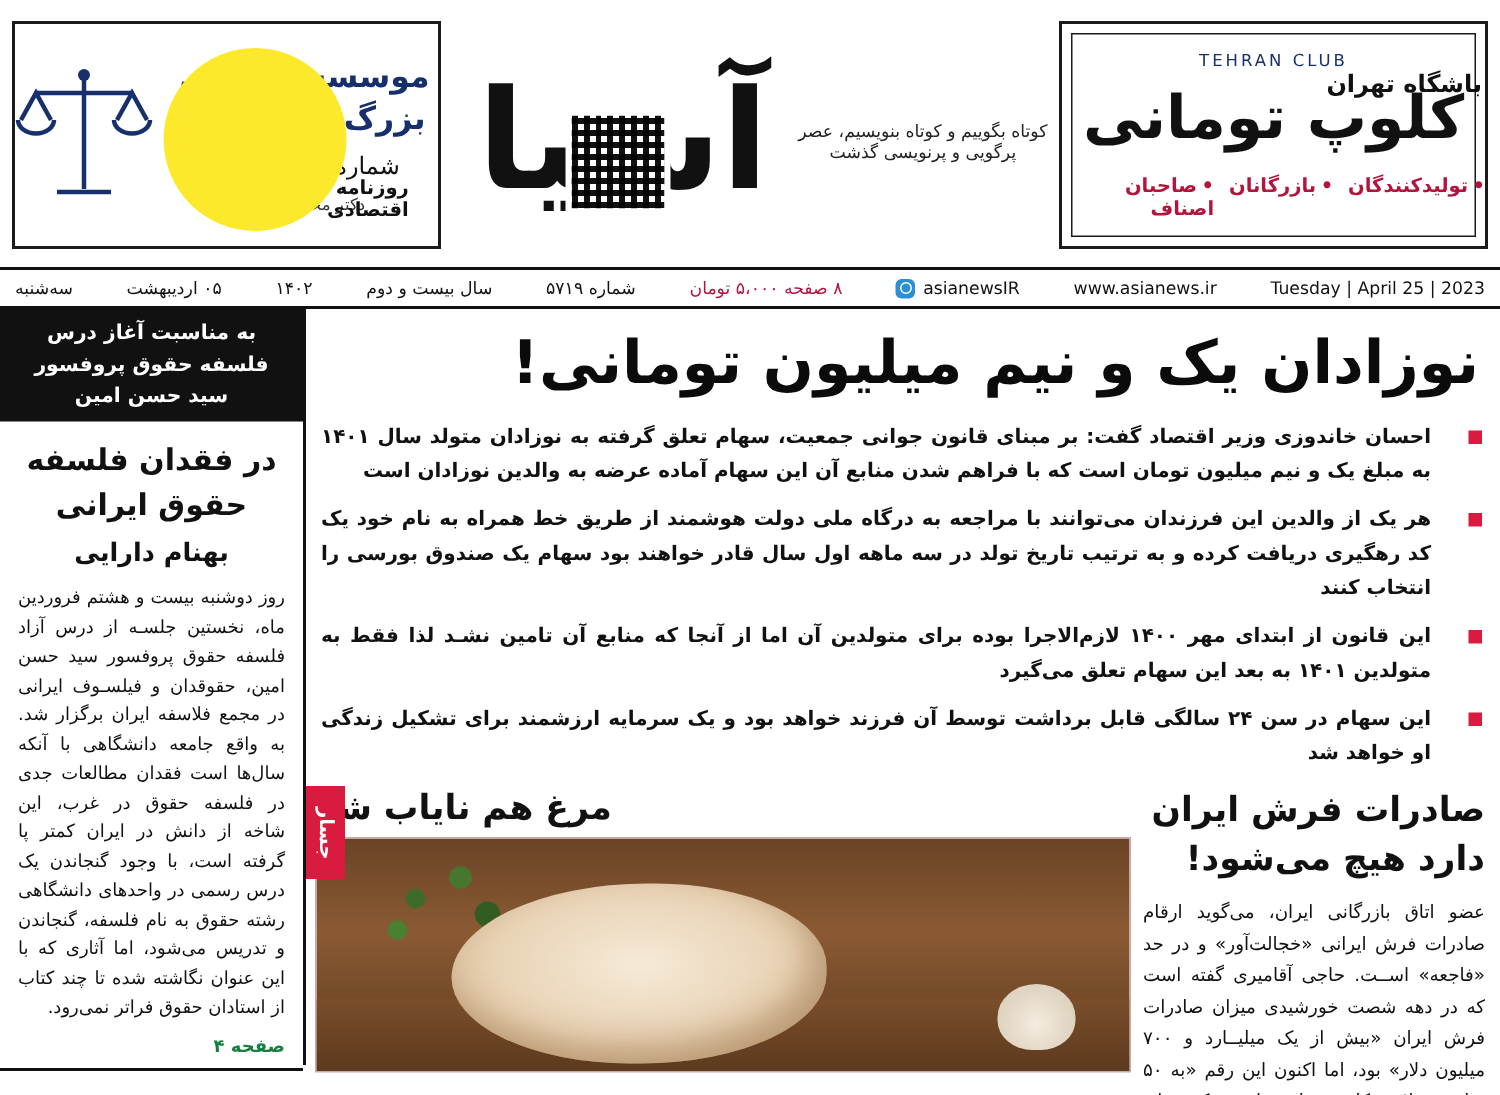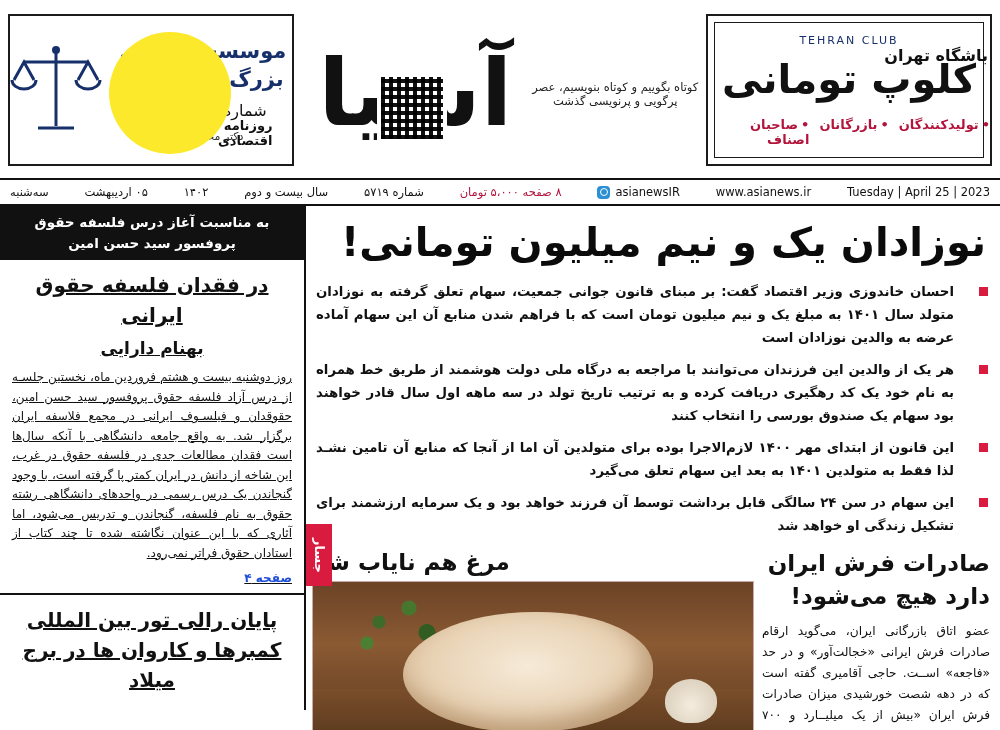--- a/index.html
+++ b/index.html
@@ -248,25 +248,24 @@
     height: 504px;
     padding: 0;
   }
   .main-col {
     flex: 1;
     padding: 6px 10px 0 8px;
     box-sizing: border-box;
     position: relative;
   }
   .side-col {
-    width: 306px;
+    width: 204px;
     border-right: 2px solid #111;
     box-sizing: border-box;
     padding: 0;
-    text-decoration: underline;
   }
 
   .lead-title {
     font-size: 40px;
     font-weight: bold;
     line-height: 52px;
     text-align: right;
     color: #0b0b0b;
     margin: 4px 4px 12px 4px;
     letter-spacing: -1px;
@@ -386,21 +385,21 @@
   }
   .side-body {
     font-size: 12px;
     line-height: 19.5px;
     text-align: justify;
     margin: 0;
   }
   .side-page {
     margin-top: 8px;
     font-size: 12px;
-    color: #1d4ed8;
+    color: #15803d;
     font-weight: bold;
     text-align: right;
   }
 
   
   .side-tab {
     position: absolute;
     left: 0;
     top: 318px;
     width: 26px;

